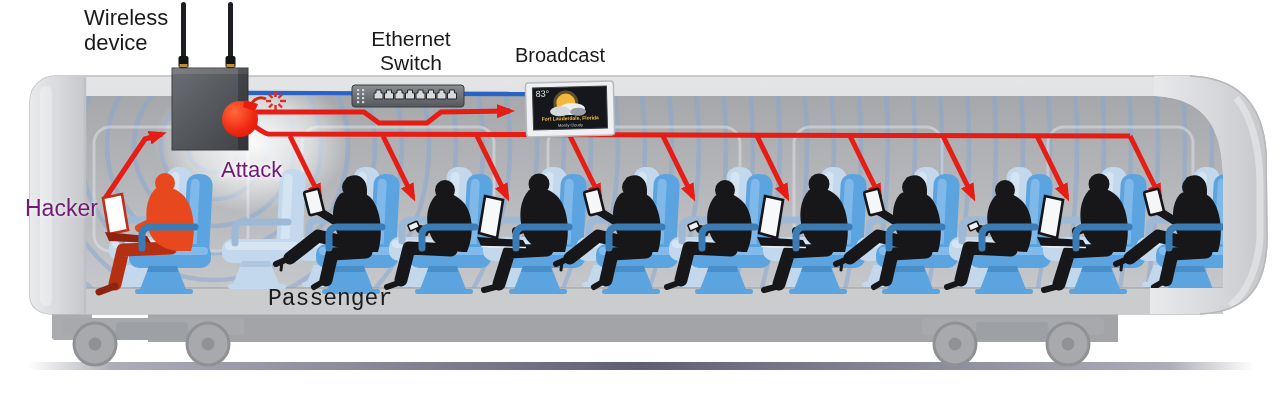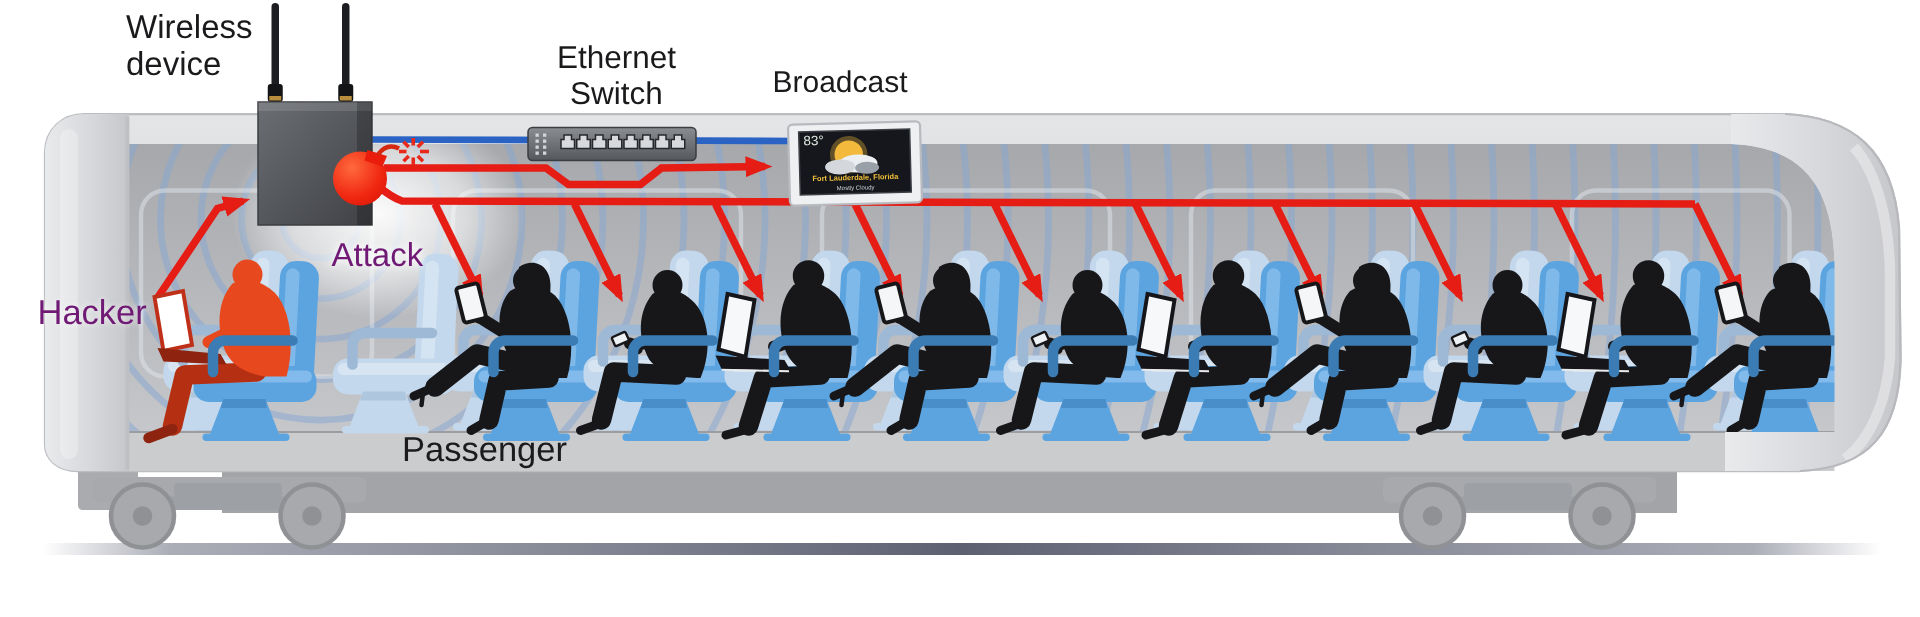--- a/index.html
+++ b/index.html
@@ -7,21 +7,21 @@
          font-family:"Liberation Sans", sans-serif;}
   .stage svg{position:absolute;left:0;top:0;}
   .lbl{position:absolute;white-space:pre-line;line-height:1.12;color:#1a1a1d;}
   .lbl-wireless{left:84px;top:6px;font-size:22px;}
   .lbl-switch{left:340px;top:27px;width:142px;text-align:center;font-size:21px;}
   .lbl-broadcast{left:515px;top:44px;font-size:20px;}
   .lbl-attack{left:221px;top:141px;font-size:22px;color:#701a75;
               text-shadow:0 0 5px #fff,0 0 9px #fff;margin-top:17px;}
   .lbl-hacker{left:25px;top:196px;font-size:23px;color:#701a75;
               text-shadow:0 0 4px rgba(255,255,255,.8);}
-  .lbl-passenger{left:268px;top:287px;font-size:23px;color:#1b1b1e;}
+  .lbl-passenger{left:268px;top:287px;font-size:23px;color:#1b1b1e;font-family:Liberation Mono, monospace;}
 </style>
 </head>
 <body>
 
 <div class="stage">
 
 <svg width="1280" height="411" viewBox="0 0 1280 411">
   <defs>
     <linearGradient id="shellG" x1="0" y1="0" x2="0" y2="1">
       <stop offset="0" stop-color="#e4e5e7"></stop>

